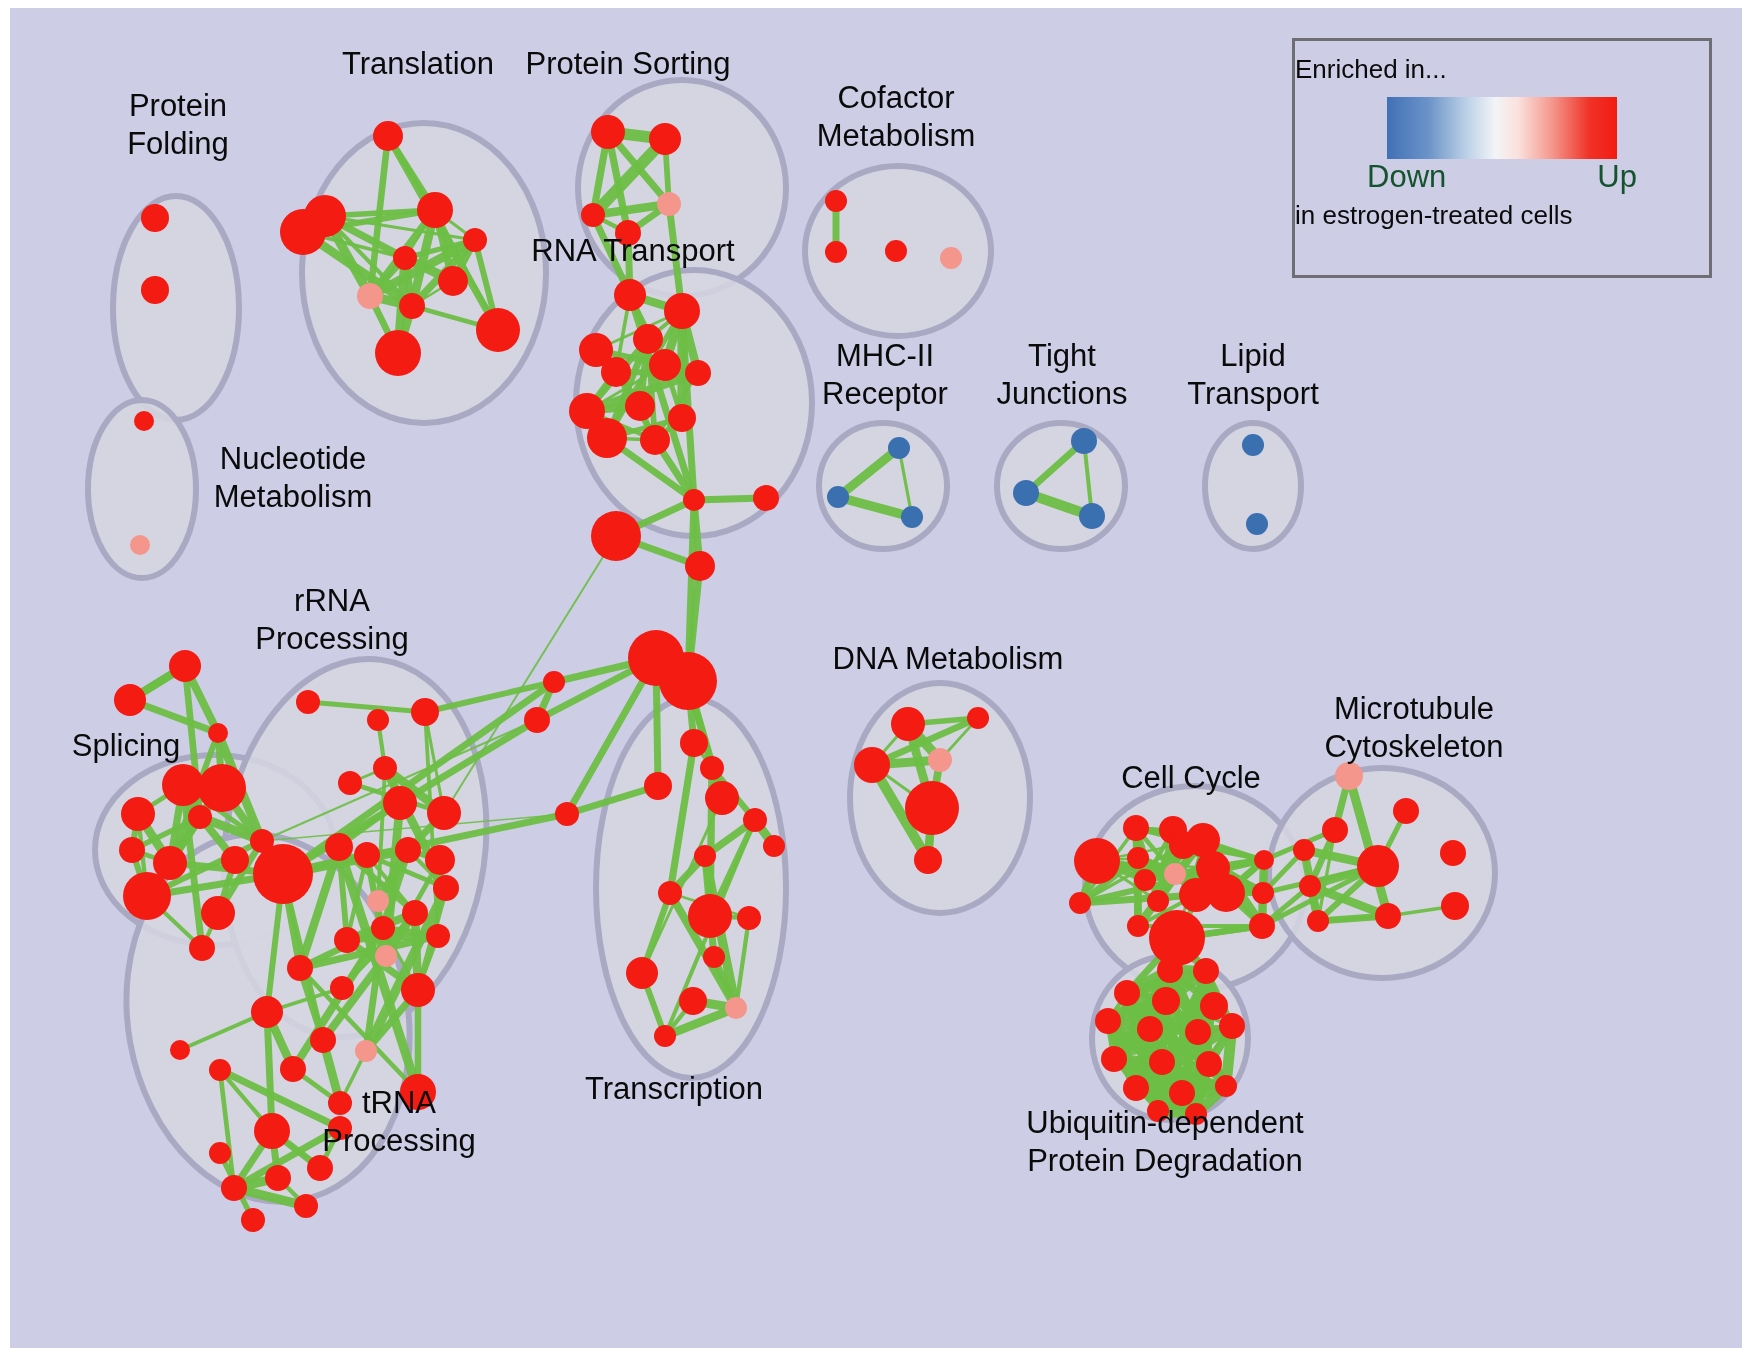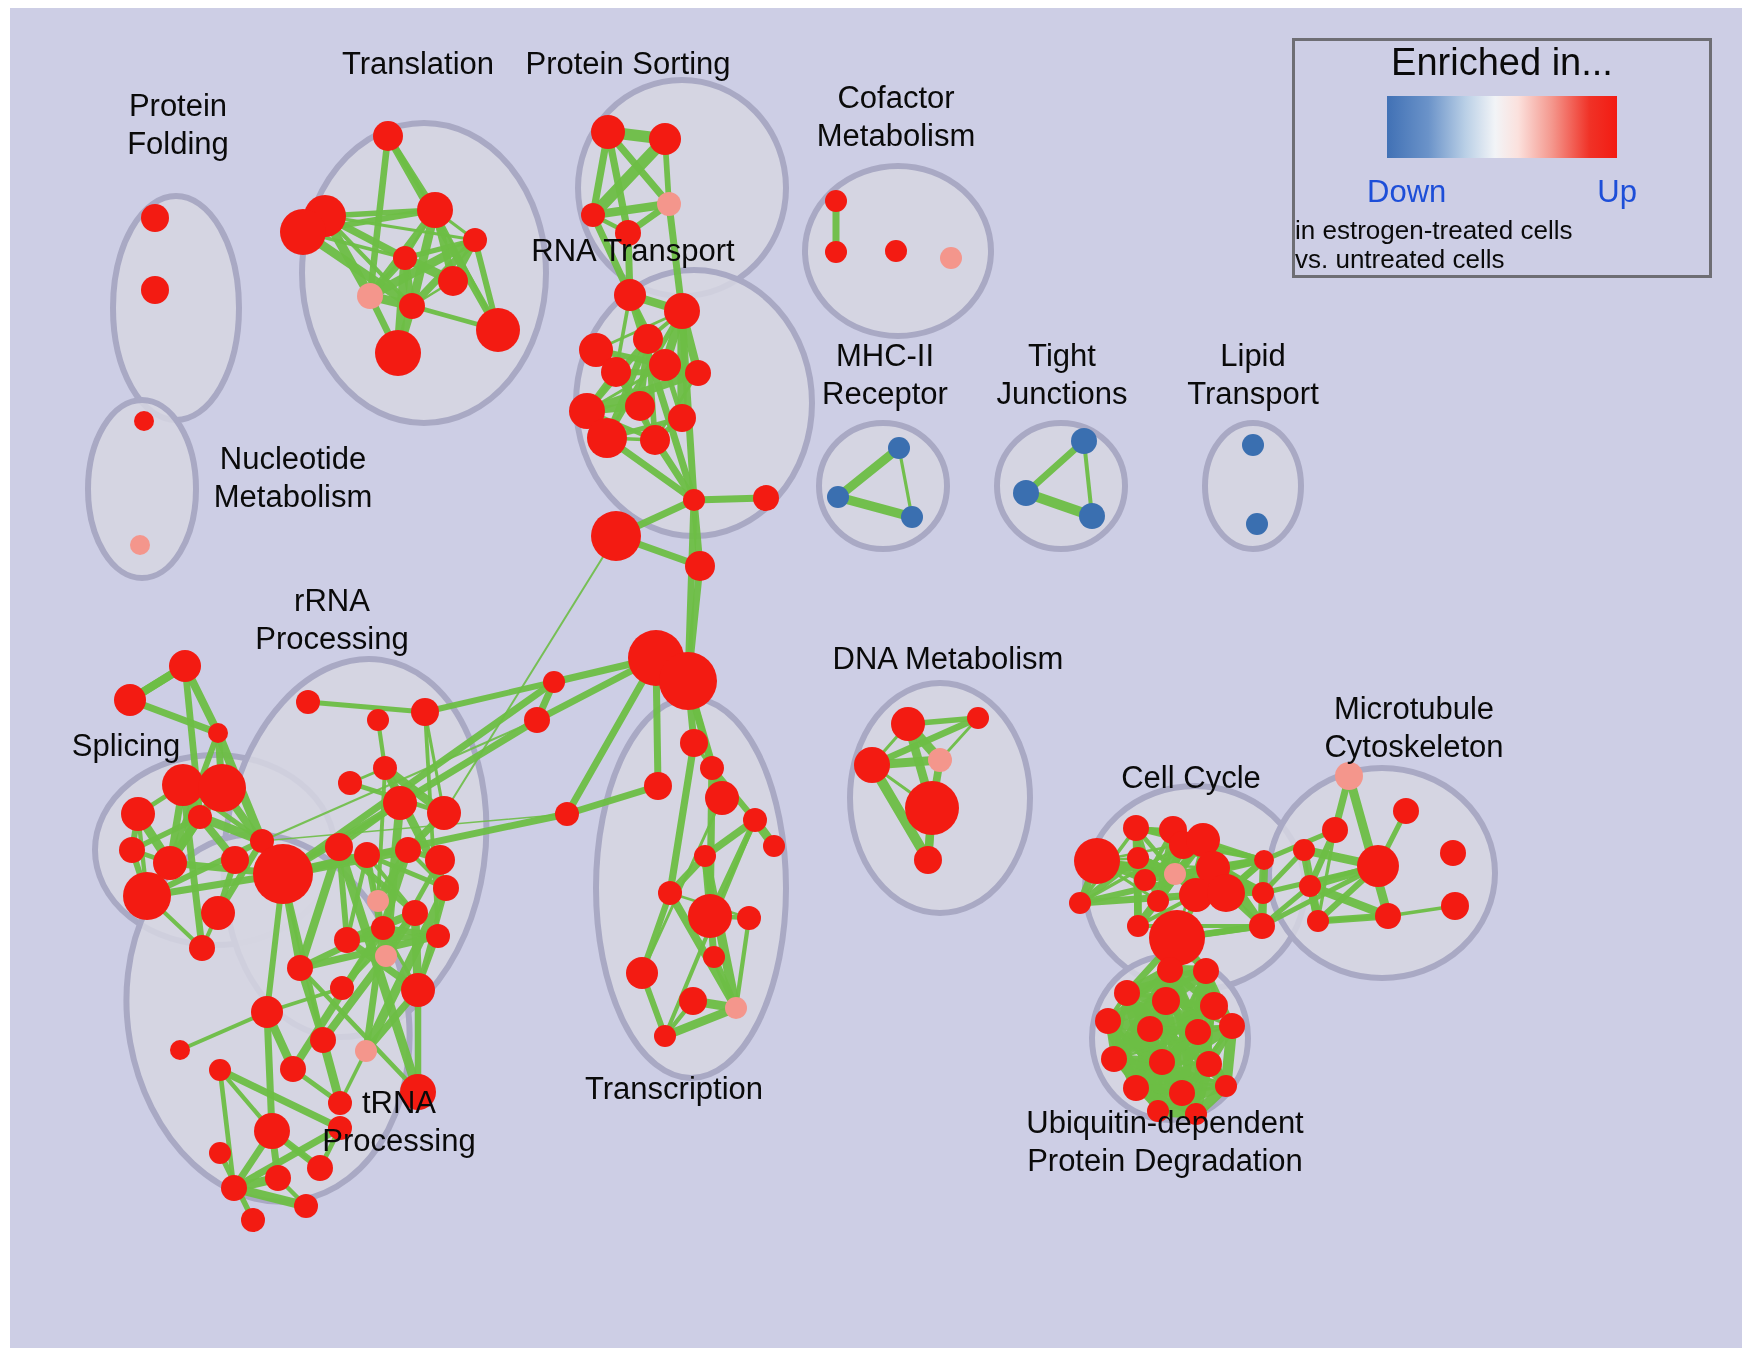--- a/index.html
+++ b/index.html
@@ -24,34 +24,34 @@
     text-anchor:middle;
     dominant-baseline:middle;
   }
   .legend-box{
     position:absolute;
     box-sizing:border-box;
     border:3px solid #6e6e74;
     background:#cdcee5;
   }
   .legend-title{
-    text-align:center;
-    font-size:38px;
+    text-align:left;
+    font-size:26px;
     color:#0a0a0a;
-    margin-top:0;
+    margin-top:13px;
   }
   .legend-bar{
     margin:12px auto 0 auto;
     width:230px;height:62px;
     background:linear-gradient(to right,#4171b5 0%,#6b93c9 18%,#b9cfe6 34%,#f2f4f7 47%,#fbe1dd 57%,#f4968c 72%,#f03227 88%,#f31b12 100%);
   }
   .legend-ends{
     display:flex;justify-content:space-between;
-    width:270px;margin:16px auto 0 auto;
-    font-size:31px;color:#1d4ed8;gap:8px;
+    width:270px;margin:0 auto 0 auto;
+    font-size:31px;color:#14532d;gap:8px;
   }
   .legend-sub{
     text-align:left;font-size:26px;color:#0a0a0a;line-height:1.12;margin-top:6px;
   }
 </style>
 </head>
 <body>
 
 <div id="root">
   <div id="canvas-area">
@@ -724,16 +724,15 @@
 
   <div class="legend-box" style="left:1292px;top:38px;width:420px;height:240px;">
     <div class="legend-title">Enriched in...</div>
     <div class="legend-bar"></div>
     <div class="legend-ends">
       <span>Down</span>
       <span>Up</span>
     </div>
     <div class="legend-sub">
       <div>in estrogen-treated cells</div>
-      <div>vs. untreated cells</div>
     </div>
   </div>
 </div>
 
 </body></html>

